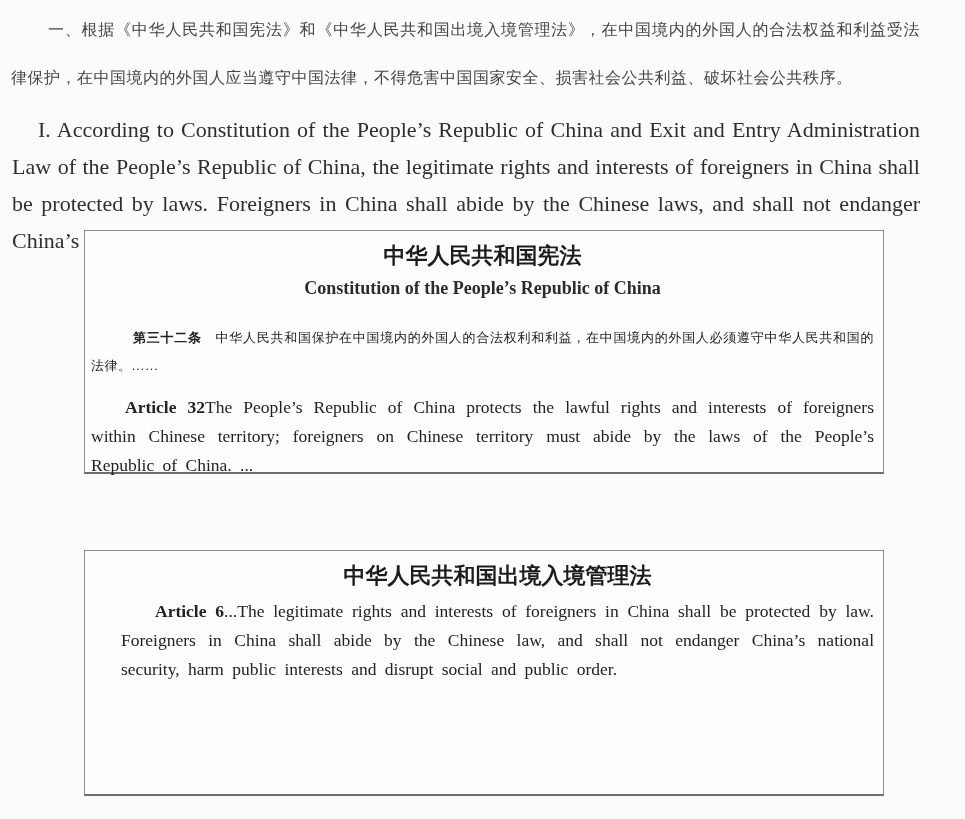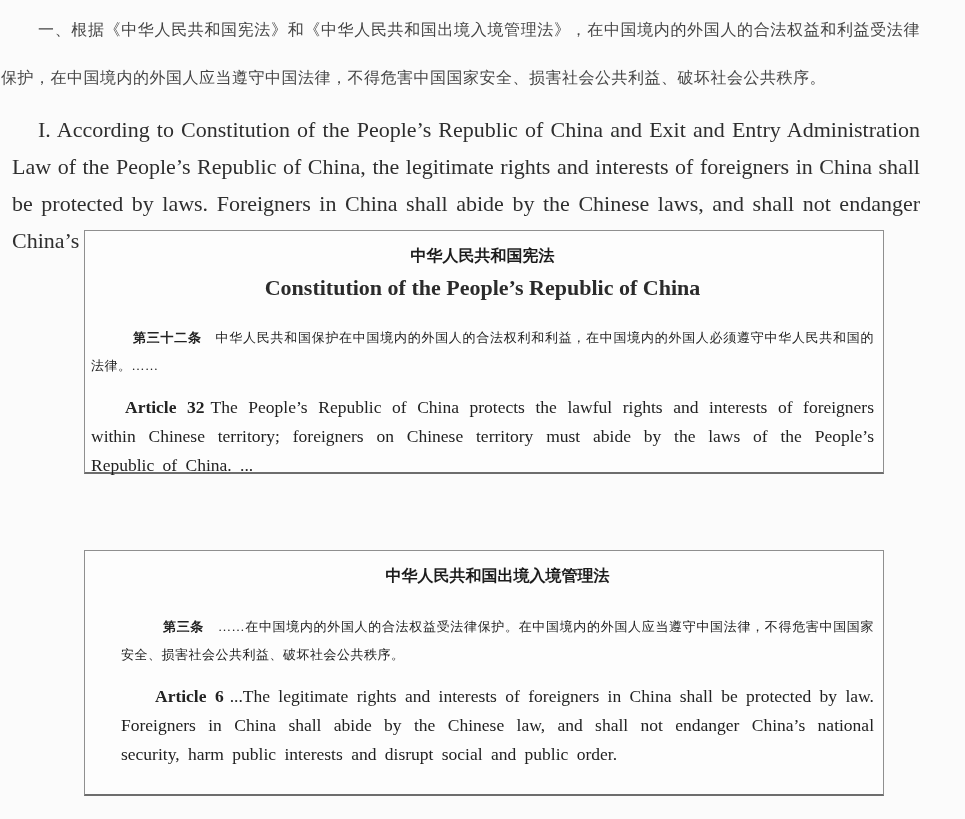--- a/index.html
+++ b/index.html
@@ -8,21 +8,21 @@
     height: 819px;
     background: #fbfbfb;
     color: #262626;
     font-family: "Liberation Serif", "DejaVu Serif", serif;
     position: relative;
     overflow: hidden;
   }
 
   
   .intro-zh {
-    margin: 6px 45px 0 1px;
+    margin: 6px 45px 0 11px;
     font-size: 16px;
     line-height: 48px;
     text-indent: 37px;
     text-align: justify;
     color: #454545;
     letter-spacing: 0.5px;
   }
   .intro-en {
     margin: 9px 45px 0 12px;
     font-size: 22px;
@@ -42,29 +42,29 @@
     border-bottom: 2px solid #6d6d6d;
     background: #fdfdfd;
     padding: 8px 9px 8px 6px;
   }
   #law-box-1 { top: 230px; height: 244px; }
   #law-box-2 { top: 550px; height: 246px; padding-left: 36px; }
 
   .box-title-zh {
     text-align: center;
     font-weight: bold;
-    font-size: 16px;
+    font-size: 22px;
     line-height: 30px;
     margin-top: 2px;
     color: #1c1c1c;
   }
   .box-title-en {
     text-align: center;
     font-weight: bold;
-    font-size: 22px;
+    font-size: 18px;
     line-height: 28px;
     margin-top: 3px;
     color: #2b2b2b;
   }
   .box-article-zh {
     margin-top: 22px;
     font-size: 13px;
     line-height: 28px;
     text-indent: 42px;
     text-align: justify;
@@ -75,37 +75,36 @@
     margin-top: 6px;
     font-size: 17.5px;
     line-height: 29px;
     text-indent: 34px;
     text-align: justify;
     word-spacing: 4px;
     color: #222222;
   }
   .article-label { font-weight: bold; }
   .article-label.zh { margin-right: 14px; }
-  .article-label.en { margin-right: 6px; }
+  .article-label.en { }
 </style>
 </head>
 <body>
 
 <div>
 
   <p class="intro-zh">一、根据《中华人民共和国宪法》和《中华人民共和国出境入境管理法》，在中国境内的外国人的合法权益和利益受法律保护，在中国境内的外国人应当遵守中国法律，不得危害中国国家安全、损害社会公共利益、破坏社会公共秩序。</p>
 
   <p class="intro-en">I. According to Constitution of the People’s Republic of China and Exit and Entry Administration Law of the People’s Republic of China, the legitimate rights and interests of foreigners in China shall be protected by laws. Foreigners in China shall abide by the Chinese laws, and shall not endanger China’s national security, harm public interests and disrupt social and public order.</p>
 
   <div class="law-box" id="law-box-1">
     <div class="box-title-zh">中华人民共和国宪法</div>
     <div class="box-title-en">Constitution of the People’s Republic of China</div>
     <p class="box-article-zh"><span class="article-label zh">第三十二条</span><span>中华人民共和国保护在中国境内的外国人的合法权利和利益，在中国境内的外国人必须遵守中华人民共和国的法律。……</span></p>
     <p class="box-article-en"><span class="article-label en">Article 32</span><span>The People’s Republic of China protects the lawful rights and interests of foreigners within Chinese territory; foreigners on Chinese territory must abide by the laws of the People’s Republic of China. ...</span></p>
   </div>
 
   <div class="law-box" id="law-box-2">
     <div class="box-title-zh">中华人民共和国出境入境管理法</div>
-    <p class="box-article-zh"><span class="article-label zh">第三条</span><span>……在中国境内的外国人的合法权益受法律保护。在中国境内的外国人应当遵守中国法律，不得危害中国国家安全、损害社会公共利益、破坏社会公共秩序。</span></p>
     <p class="box-article-en"><span class="article-label en">Article 6</span><span>...The legitimate rights and interests of foreigners in China shall be protected by law. Foreigners in China shall abide by the Chinese law, and shall not endanger China’s national security, harm public interests and disrupt social and public order.</span></p>
   </div>
 
 </div>
 
 </body></html>

